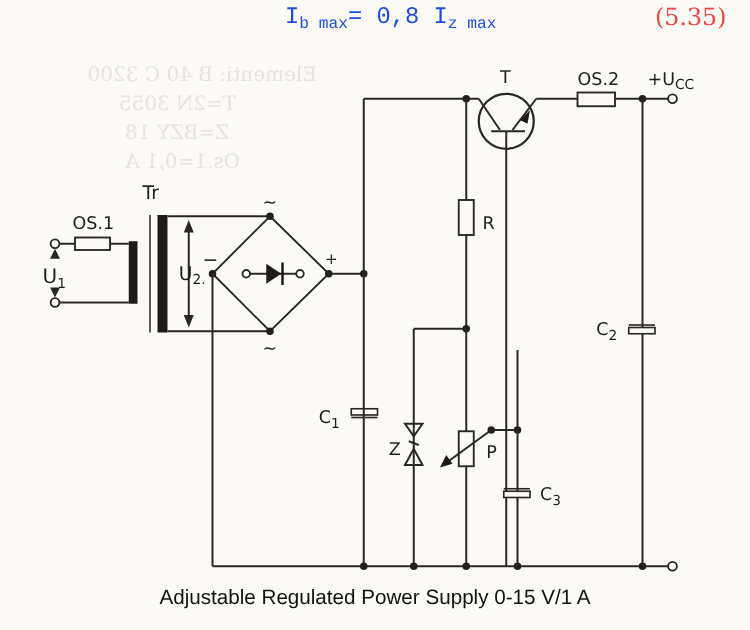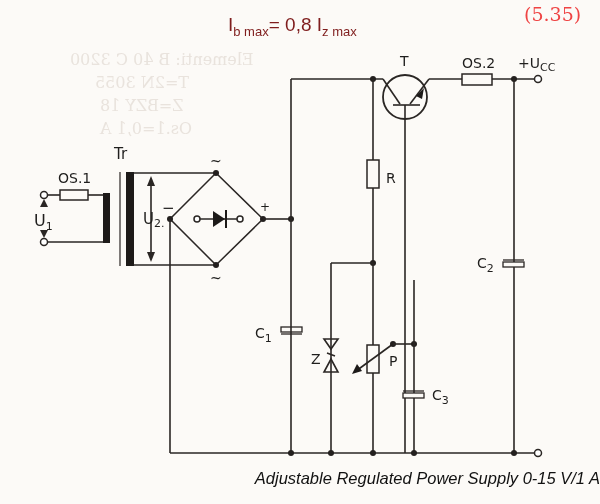--- a/index.html
+++ b/index.html
@@ -10,34 +10,34 @@
     }
     #page {
       position: absolute; left: 0; top: 0; width: 600px; height: 504px;
       background: #fcfaf7;
     }
     .bleed {
       position: absolute; color: #e9e3dd; font-family: "DejaVu Serif", serif;
       font-size: 16px; white-space: nowrap; transform: scaleX(-1);
     }
     .equation {
-      position: absolute; left: 228px; top: 14px;
-      font-family: Liberation Sans, sans-serif; font-size: 19px; color: #7f1d1d;
+      position: absolute; left: 228px; top: 2px;
+      font-family: Liberation Mono, monospace; font-size: 19px; color: #1d4ed8;
       white-space: nowrap;
     }
     .equation sub { font-size: 13px; }
     .eqnum {
       position: absolute; left: 524px; top: 3px;
       font-family: "DejaVu Serif", serif; font-size: 19px; color: #ef4444;
     }
     svg#schematic { position: absolute; left: 0; top: 0; }
     .lbl { font-family: "DejaVu Sans", sans-serif; fill: #1f1e1d; }
     .caption {
-      position: absolute; left: 0; top: 469px; width: 600px; text-align: right;
-      font-family: "Liberation Sans", sans-serif; font-size: 16.5px; color: #111; font-style: italic;
+      position: absolute; left: 0; top: 469px; width: 600px; text-align: center;
+      font-family: "Liberation Sans", sans-serif; font-size: 16.5px; color: #111;
     }
     .wire { stroke: #2a2624; stroke-width: 1.6; fill: none; }
     .dot { fill: #231f1e; }
     .term { fill: #fff; stroke: #2a2624; stroke-width: 1.5; }
   </style>
 </head>
 <body>
 
 <div id="page">
 

